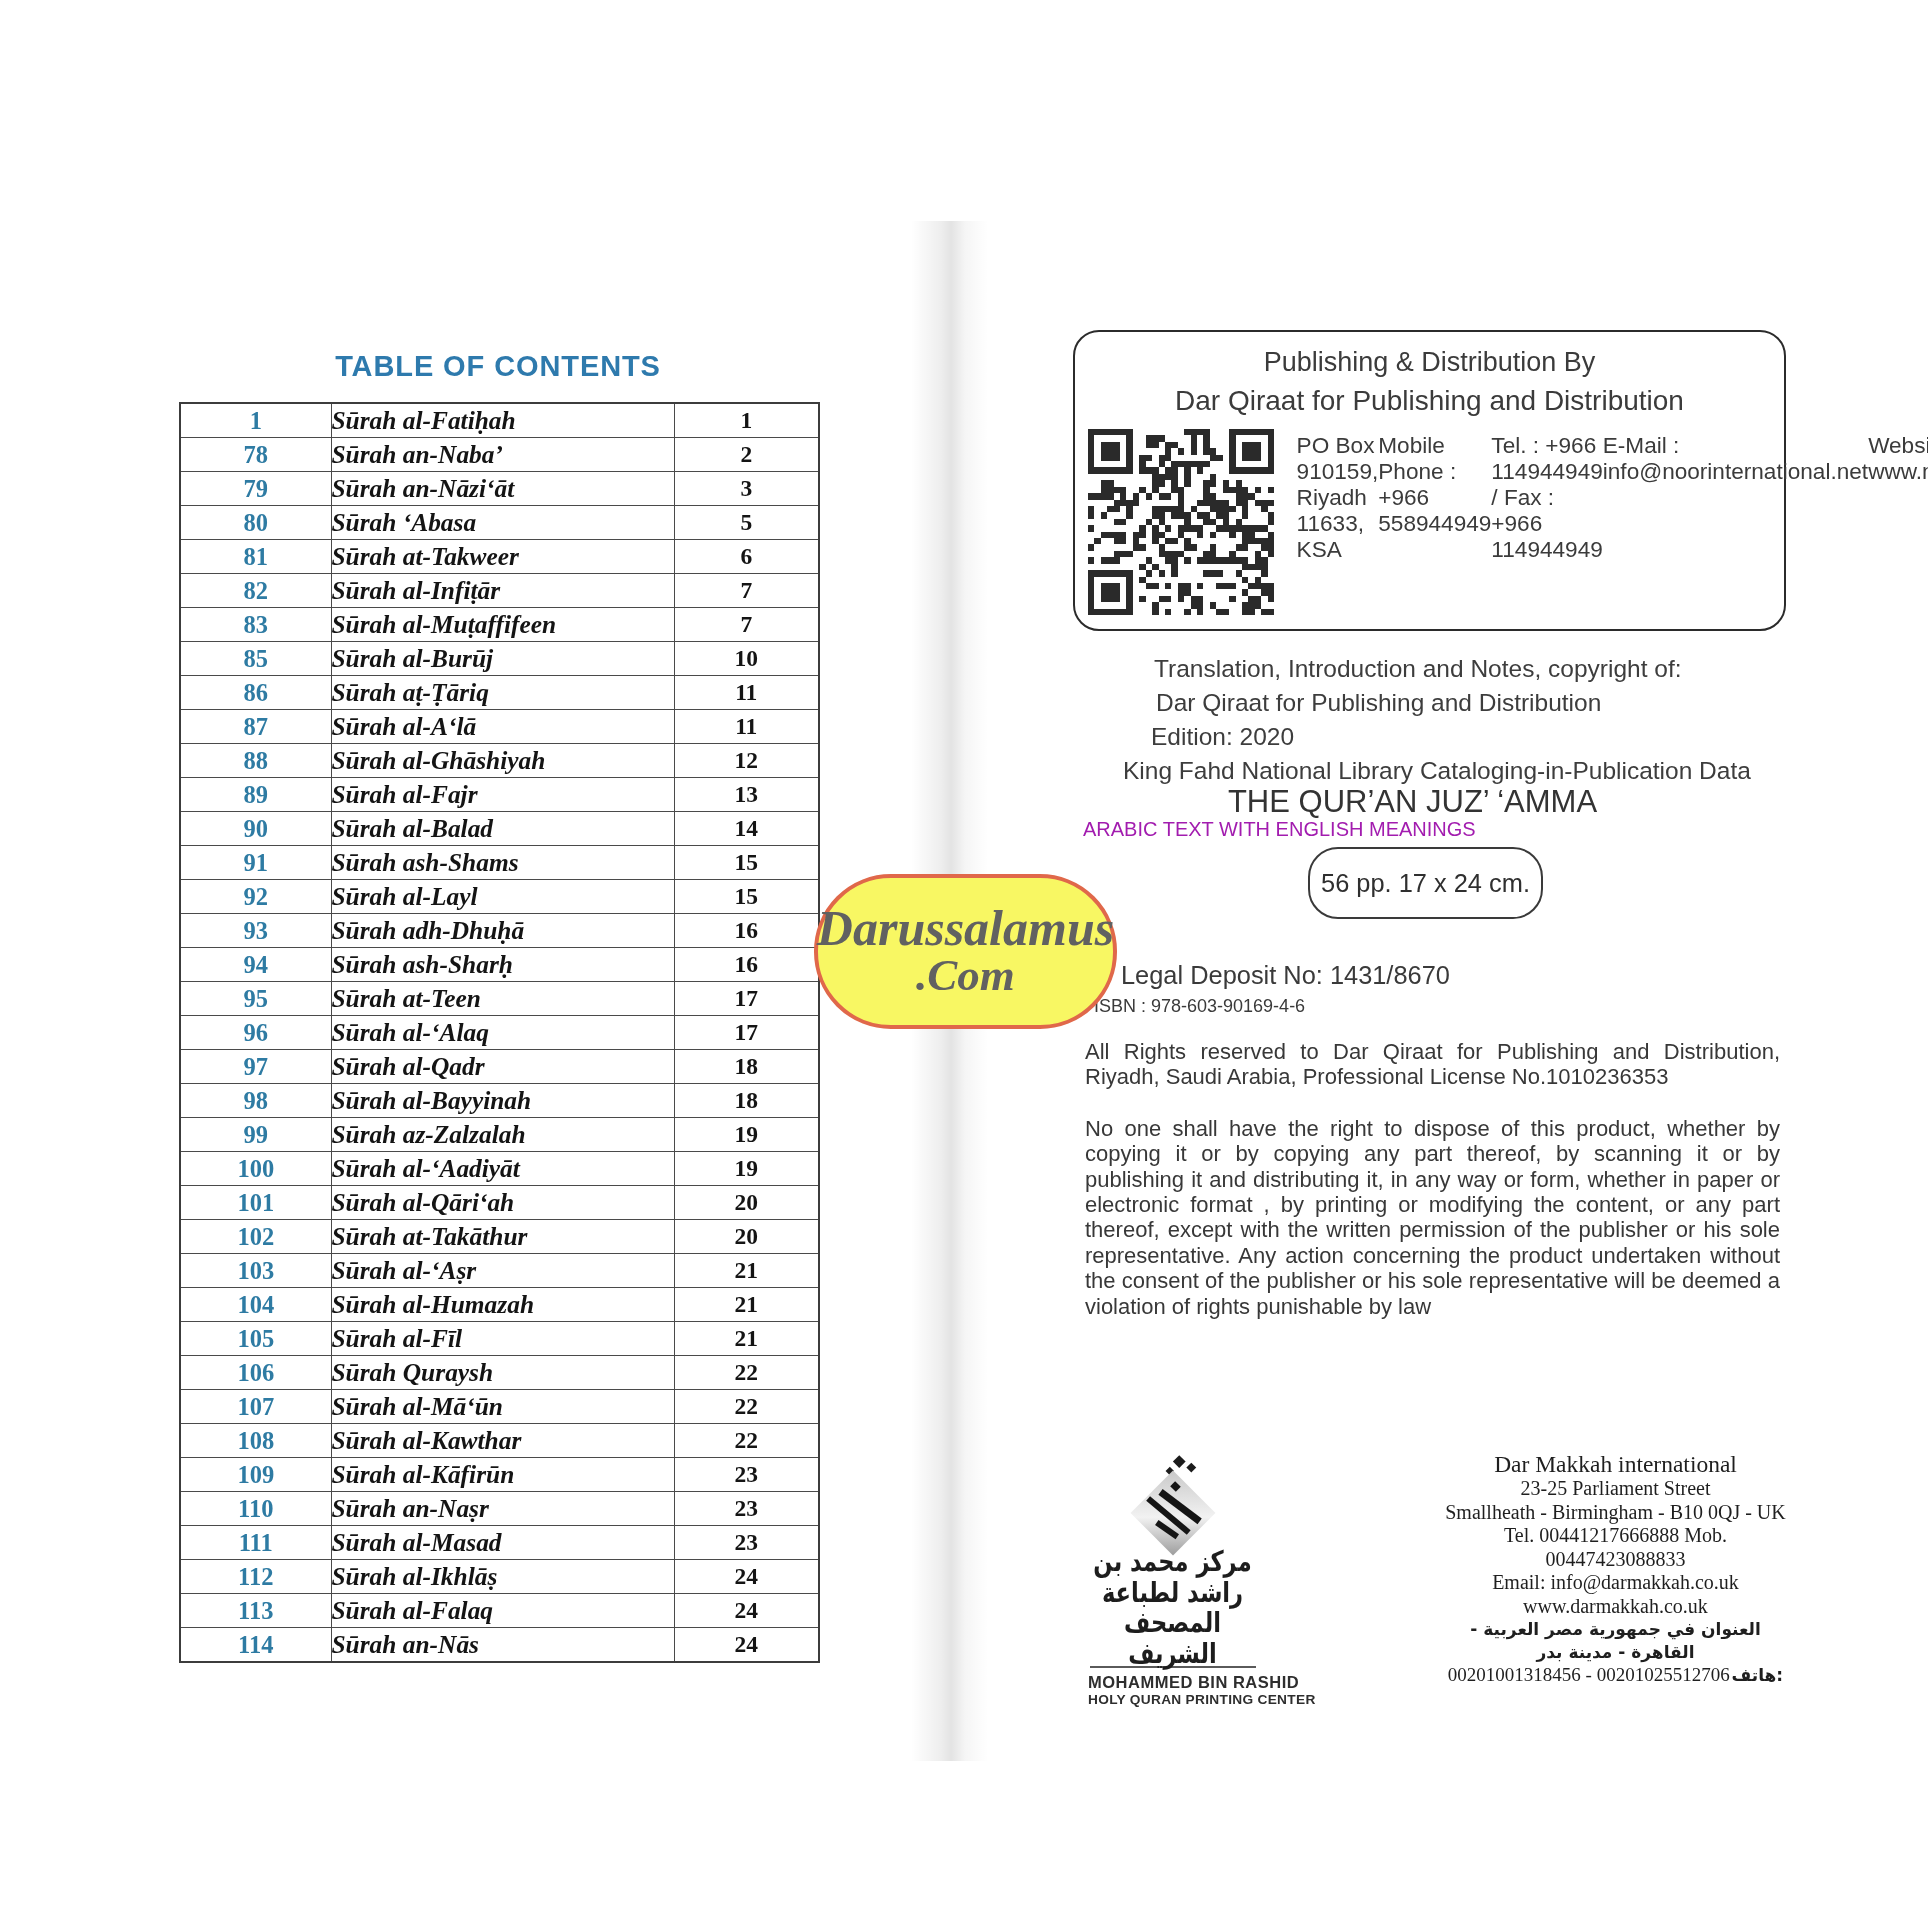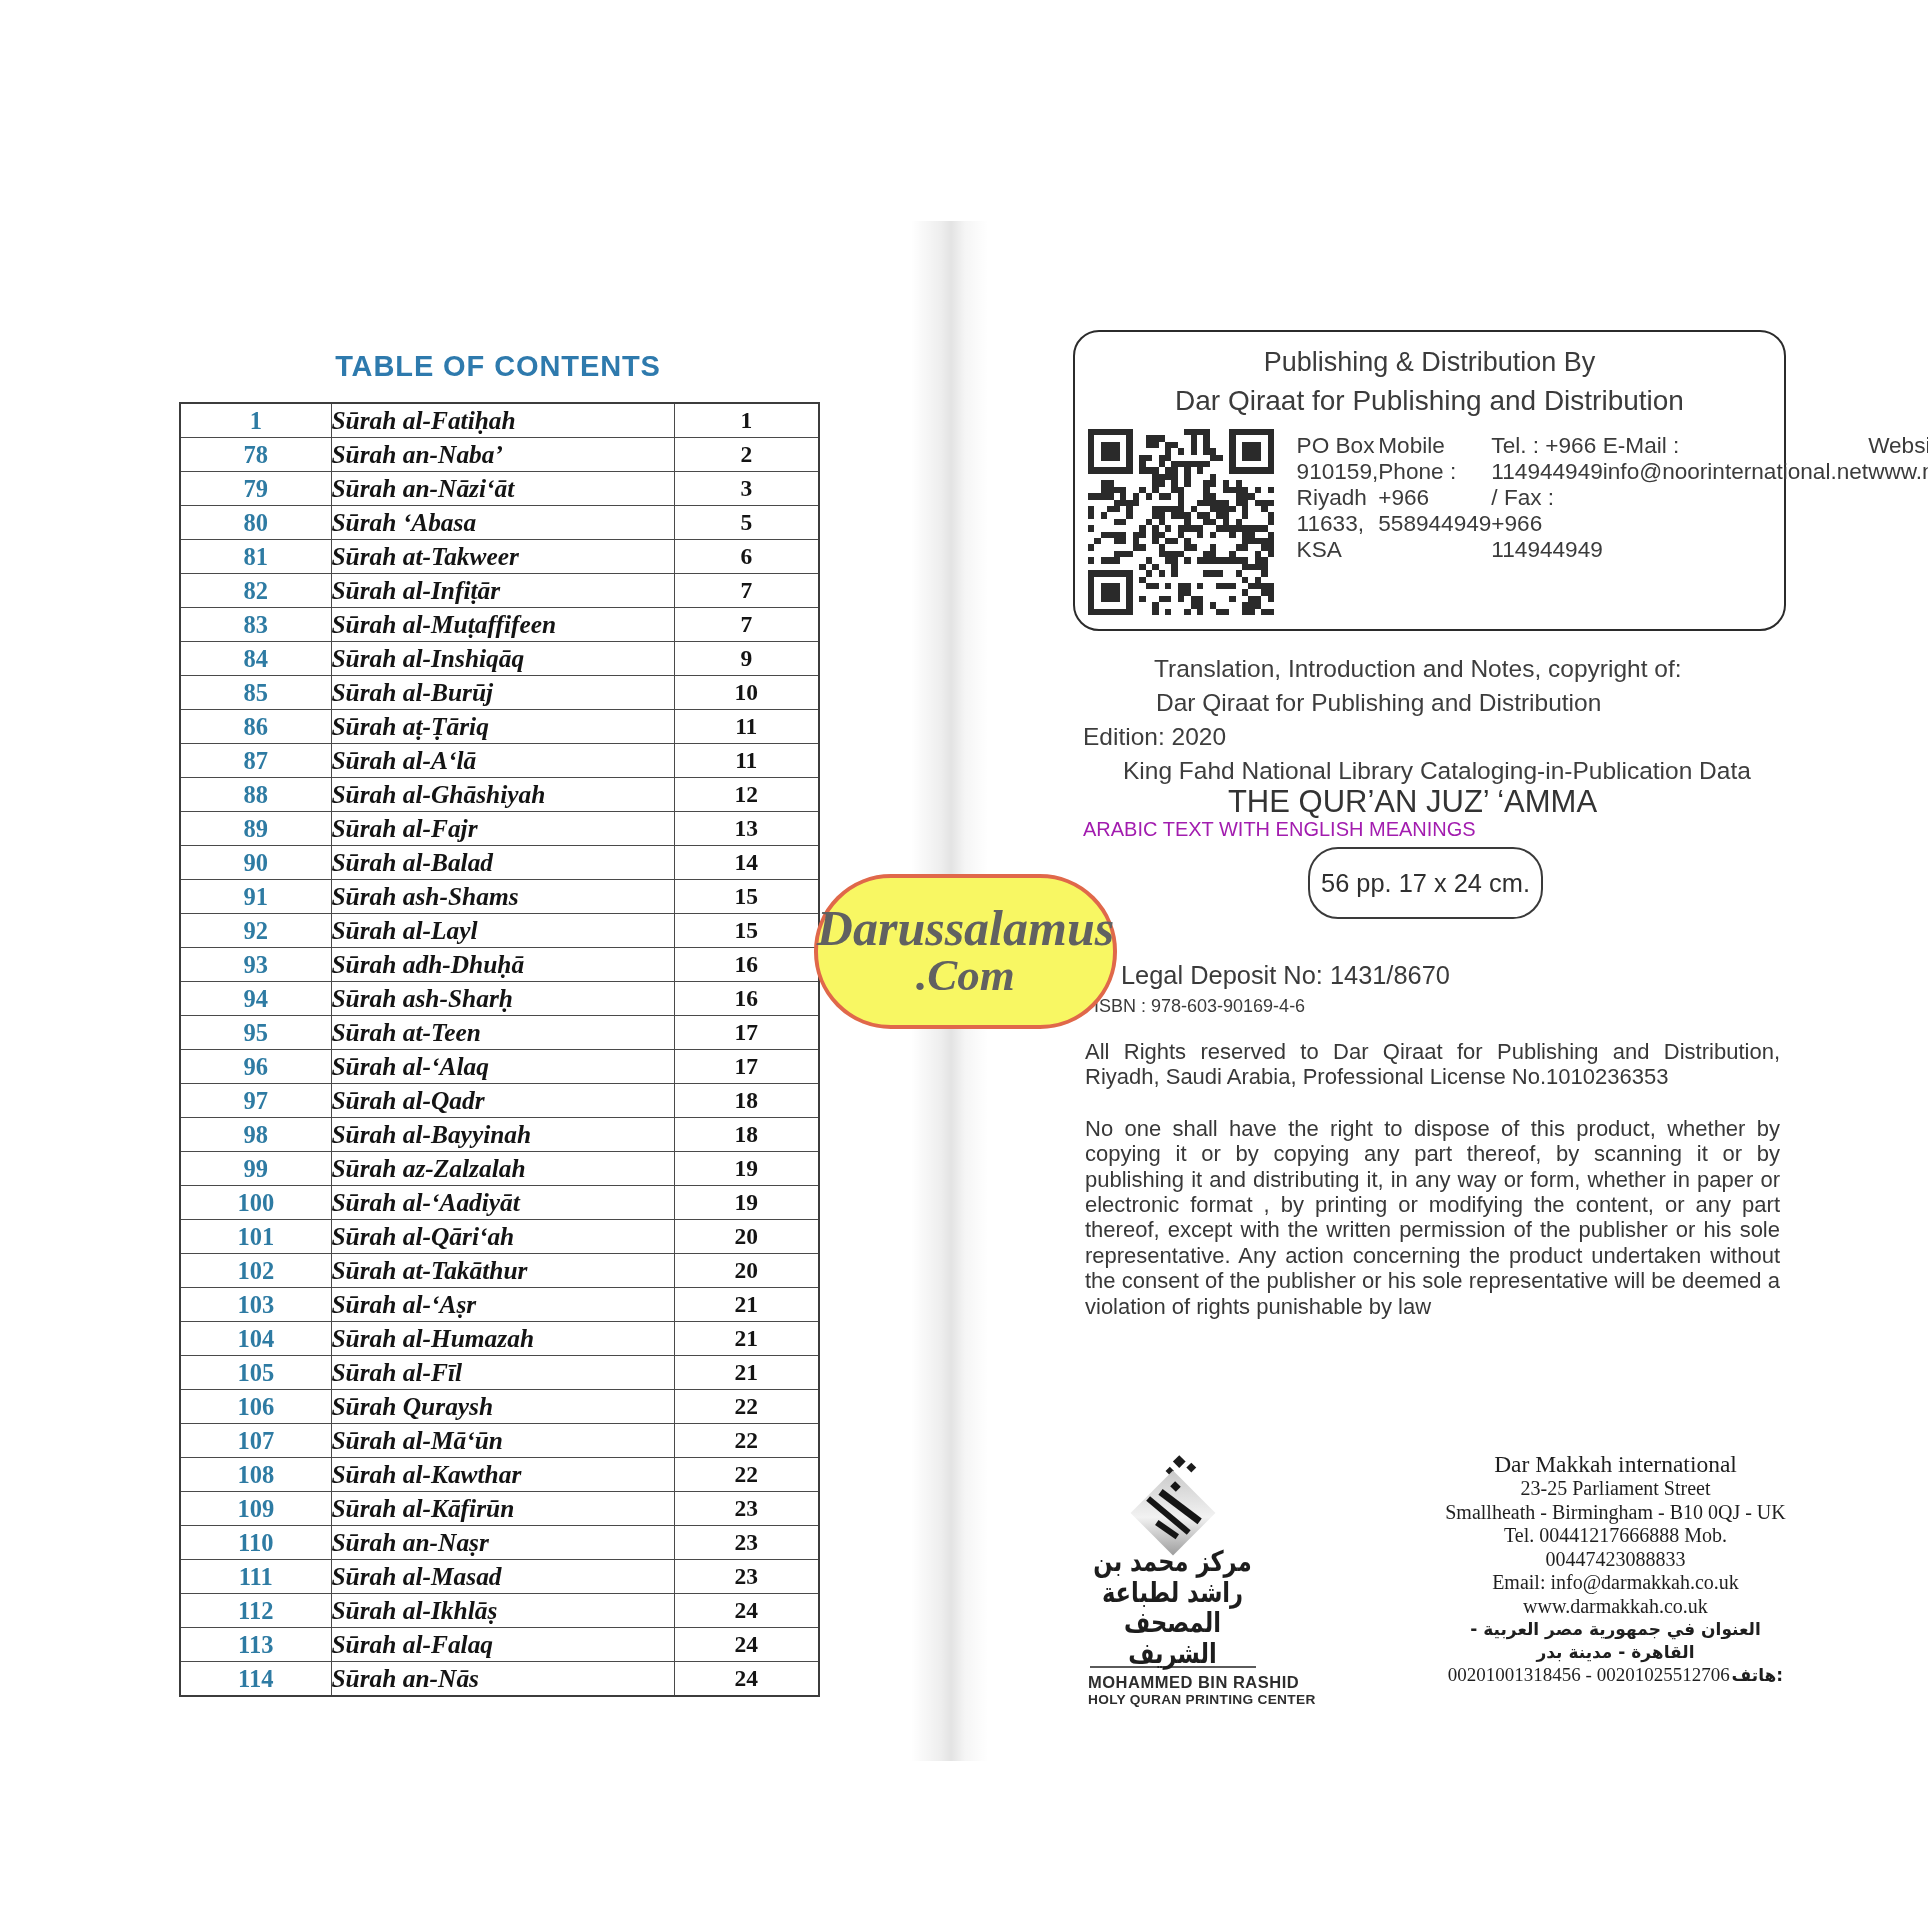--- a/index.html
+++ b/index.html
@@ -28,21 +28,21 @@
   .pub-box .t1{text-align:center;font-size:27px;color:#3b3b3b;line-height:38px;}
   .pub-box .t2{text-align:center;font-size:28px;color:#3b3b3b;line-height:40px;}
   .pub-row{display:flex;margin-top:7.5px;}
   .qr{width:186px;height:186px;margin-left:13px;flex:0 0 auto;}
   .contacts{display:flex;justify-content:space-between;
             margin-left:22.6px;padding:3.8px 0 9.4px 0;font-size:22.6px;color:#3b3b3b;}
 
   .imprint{position:absolute;left:1083px;top:652px;width:697px;font-size:24.5px;color:#3d3d3d;line-height:34px;}
   .imprint .i1{margin-left:71px;}
   .imprint .i2{margin-left:73px;}
-  .imprint .i3{}
+  .imprint .i3{margin-left:68px;}
   .imprint .i4{margin-left:40px;}
   .book-title{position:absolute;left:1083px;top:784px;width:659px;text-align:center;
               font-size:31px;color:#333;}
   .book-sub{position:absolute;left:1083px;top:818px;width:659px;text-align:left;
             font-size:20px;color:#a21caf;}
   .size-box{position:absolute;left:1308px;top:847px;width:235px;height:72px;
             border:2.1px solid #3a3a3a;border-radius:30px;box-sizing:border-box;
             display:flex;align-items:center;justify-content:center;font-size:25.4px;color:#2f2f2f;}
   .legal{position:absolute;left:1121px;top:961px;font-size:25.4px;color:#3a3a3a;}
   .isbn{position:absolute;left:1094px;top:996px;font-size:18px;color:#3a3a3a;}
@@ -131,25 +131,20 @@
         </tr>
         <tr>
           <td class="c-no">82</td>
           <td class="c-name">Sūrah al-Infiṭār</td>
           <td class="c-page">7</td>
         </tr>
         <tr>
           <td class="c-no">83</td>
           <td class="c-name">Sūrah al-Muṭaffifeen</td>
           <td class="c-page">7</td>
-        </tr>
-        <tr>
-          <td class="c-no">84</td>
-          <td class="c-name">Sūrah al-Inshiqāq</td>
-          <td class="c-page">9</td>
         </tr>
         <tr>
           <td class="c-no">85</td>
           <td class="c-name">Sūrah al-Burūj</td>
           <td class="c-page">10</td>
         </tr>
         <tr>
           <td class="c-no">86</td>
           <td class="c-name">Sūrah aṭ-Ṭāriq</td>
           <td class="c-page">11</td>

